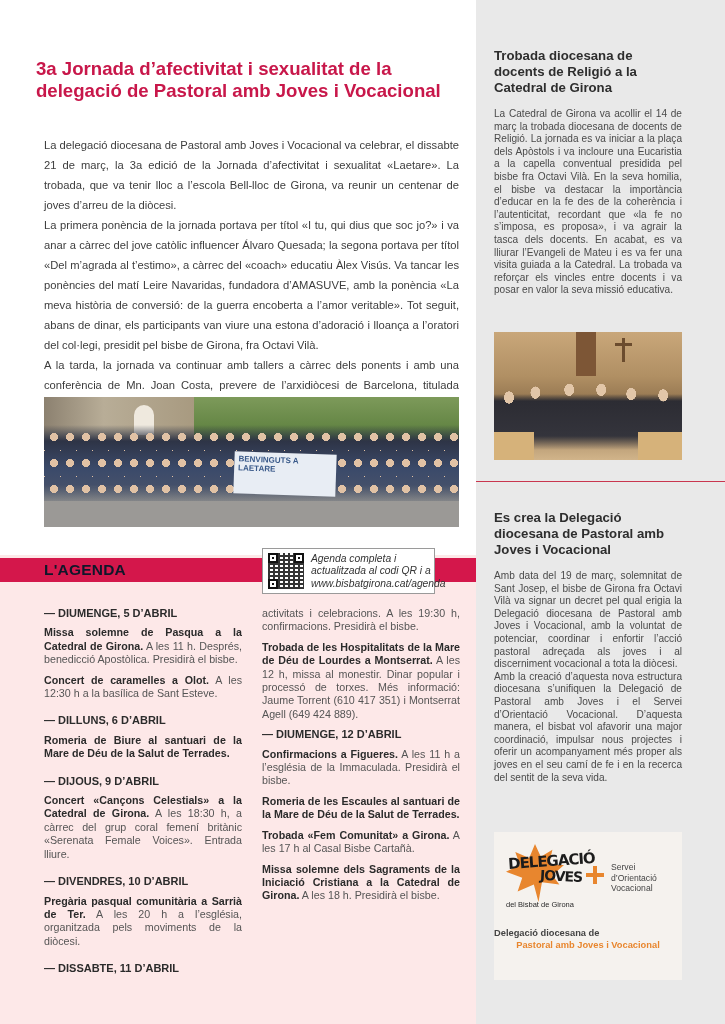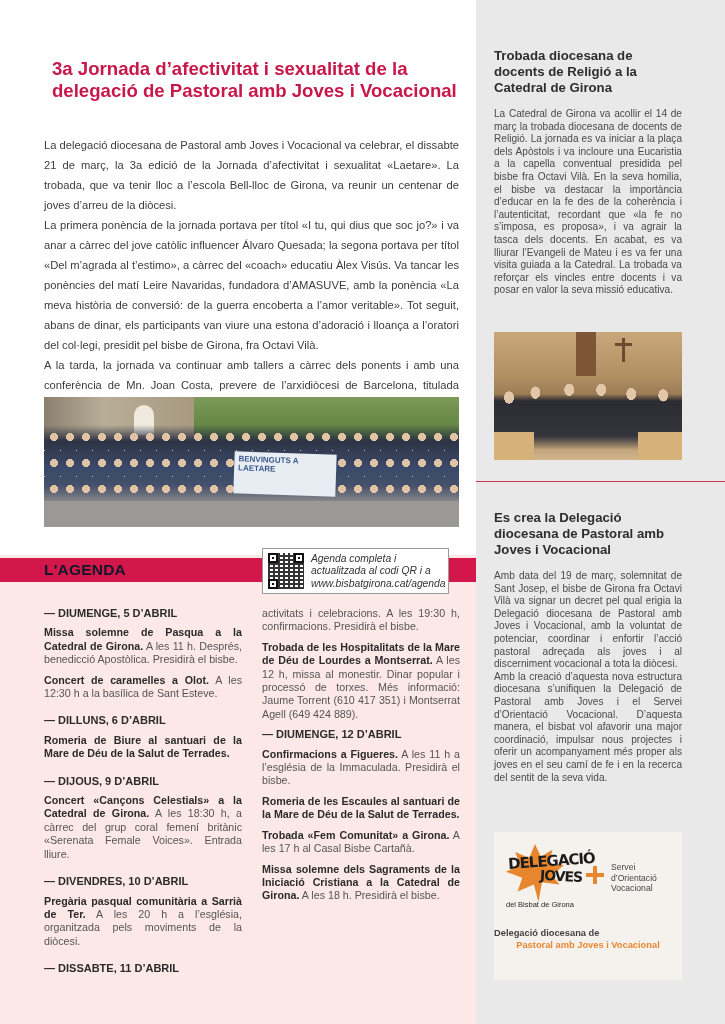--- a/index.html
+++ b/index.html
@@ -73,21 +73,21 @@
     position: absolute; left: 92px; top: 34px; width: 18px; height: 18px;
   }
   .plus::before { content:""; position:absolute; left:7px; top:0; width:4px; height:18px; background:#e8862e; }
   .plus::after { content:""; position:absolute; left:0; top:7px; width:18px; height:4px; background:#e8862e; }
   .servei { position: absolute; left: 117px; top: 30px; font-size: 8.6px; line-height: 10.5px; color: #444; font-weight: normal; }
   .logo-caption1 { position: absolute; left: 0; width: 188px; top: 96px; text-align: left; font-size: 9.3px; font-weight: bold; color: #444; }
   .logo-caption2 { position: absolute; left: 0; width: 188px; top: 108px; text-align: center; font-size: 9.3px; font-weight: bold; color: #e8862e; }
 
   
   .main-title {
-    position: absolute; left: 52px; top: 58px; width: 420px;
+    position: absolute; left: 36px; top: 58px; width: 420px;
     font-weight: bold; font-size: 18.6px; line-height: 22px; color: #c8174a;
   }
   .main-body {
     position: absolute; left: 44px; top: 135px; width: 415px;
     font-size: 11.2px; line-height: 20px; color: #3c3c3c; text-align: justify;
   }
   .main-body p { margin: 0; }
   .photo-group {
     position: absolute; left: 44px; top: 397px; width: 415px; height: 130px;
     overflow: hidden;
@@ -116,21 +116,21 @@
   }
   .agenda-bar {
     position: absolute; left: 0; top: 558px; width: 476px; height: 24px;
     background: #d4174b;
   }
   .agenda-title {
     position: absolute; left: 44px; top: 561px; font-size: 15.5px; font-weight: bold;
     color: #0f172a; letter-spacing: 0.2px;
   }
   .qr-box {
-    position: absolute; left: 262px; top: 548px; width: 187px; height: 46px;
+    position: absolute; left: 262px; top: 548px; width: 173px; height: 46px;
     background: #ffffff; border: 1px solid #9a9a9a;
   }
   .qr-code {
     position: absolute; left: 5px; top: 4px; width: 36px; height: 36px;
     background:
       repeating-linear-gradient(90deg, #111 0 2px, transparent 2px 5px),
       repeating-linear-gradient(0deg, #111 0 2px, transparent 2px 4px);
     opacity: 0.85;
   }
   .qr-corner { position:absolute; width:10px; height:10px; border:2px solid #111; background:#fff; }

